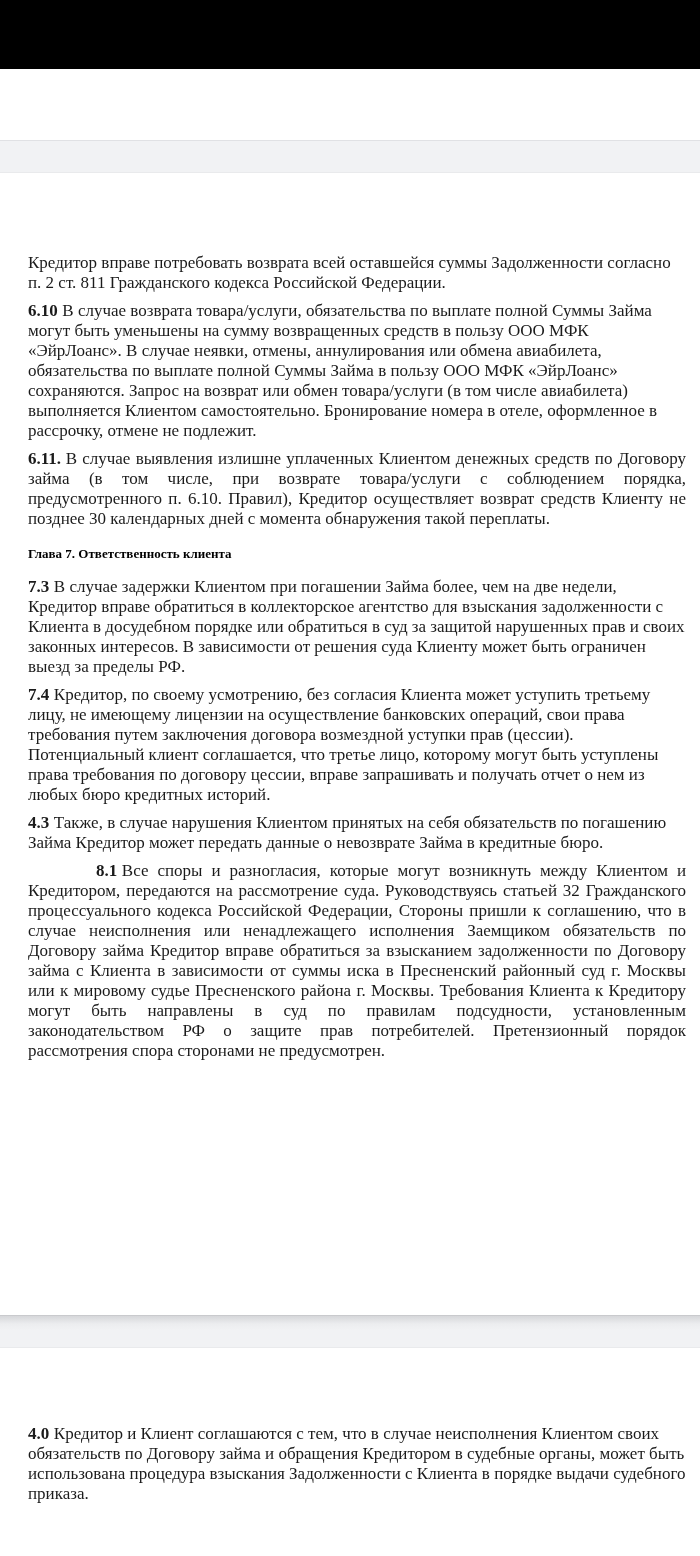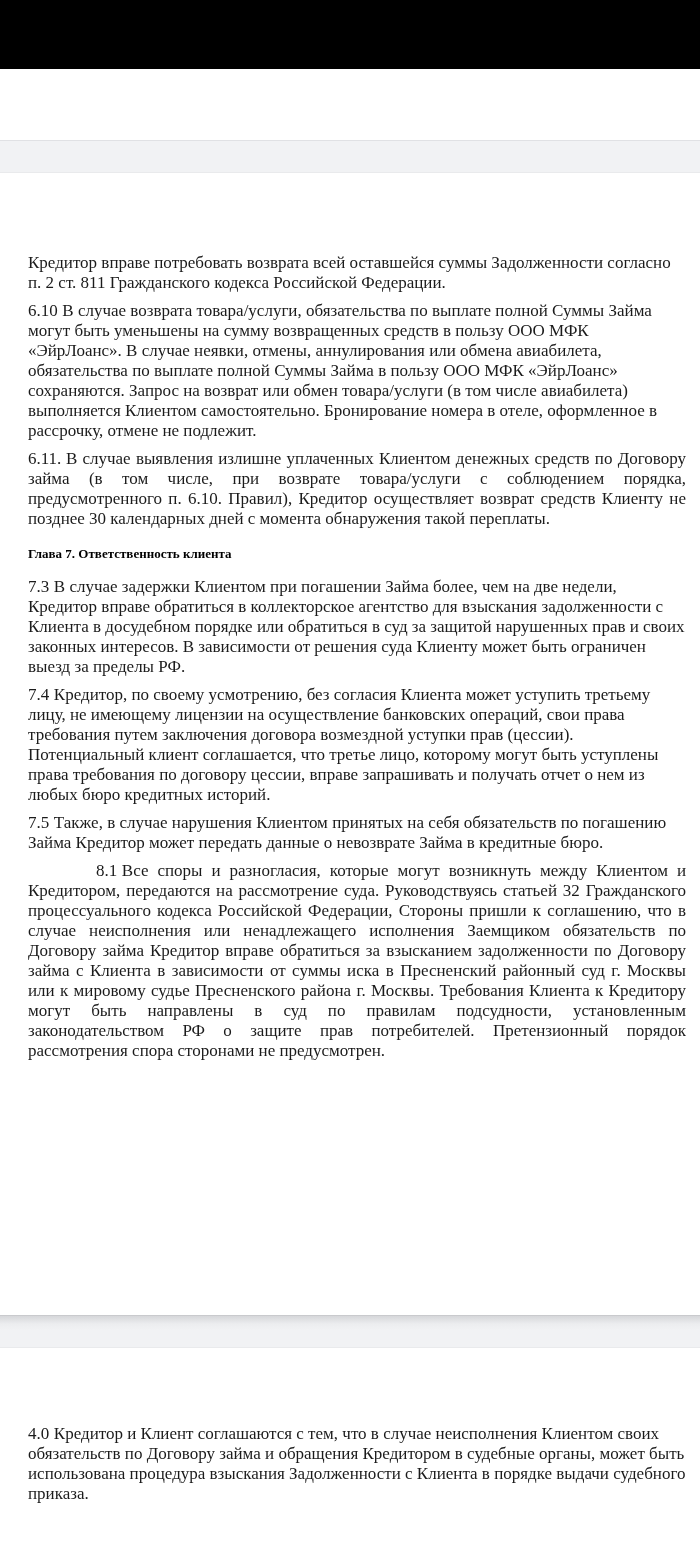--- a/index.html
+++ b/index.html
@@ -59,21 +59,21 @@
     text-align: left;
     color: #1b1b1b;
   }
   .para.j {
     text-align: justify;
   }
   .para.indent {
     text-indent: 68px;
   }
   .num {
-    font-weight: normal;
+    font-weight: bold;
     margin-right: 0.27em;
   }
   h2.chapter {
     font-size: 13px;
     line-height: 24px;
     font-weight: bold;
     color: #000000;
     margin: 13px 0 11px 0;
     font-family: "Liberation Serif", "DejaVu Serif", serif;
   }
@@ -111,21 +111,21 @@
 
       <p class="para">
         <span class="num">7.3</span><span>В случае задержки Клиентом при погашении Займа более, чем на две недели, Кредитор вправе обратиться в коллекторское агентство для взыскания задолженности с Клиента в досудебном порядке или обратиться в суд за защитой нарушенных прав и своих законных интересов. В зависимости от решения суда Клиенту может быть ограничен выезд за пределы РФ.</span>
       </p>
 
       <p class="para">
         <span class="num">7.4</span><span>Кредитор, по своему усмотрению, без согласия Клиента может уступить третьему лицу, не имеющему лицензии на осуществление банковских операций, свои права требования путем заключения договора возмездной уступки прав (цессии). Потенциальный клиент соглашается, что третье лицо, которому могут быть уступлены права требования по договору цессии, вправе запрашивать и получать отчет о нем из любых бюро кредитных историй.</span>
       </p>
 
       <p class="para">
-        <span class="num">7.5</span><span>Также, в случае нарушения Клиентом принятых на себя обязательств по погашению Займа Кредитор может передать данные о невозврате Займа в кредитные бюро.</span>
+        <span class="num">4.3</span><span>Также, в случае нарушения Клиентом принятых на себя обязательств по погашению Займа Кредитор может передать данные о невозврате Займа в кредитные бюро.</span>
       </p>
 
 
       <p class="para j indent">
         <span class="num">8.1</span><span>Все споры и разногласия, которые могут возникнуть между Клиентом и Кредитором, передаются на рассмотрение суда. Руководствуясь статьей 32 Гражданского процессуального кодекса Российской Федерации, Стороны пришли к соглашению, что в случае неисполнения или ненадлежащего исполнения Заемщиком обязательств по Договору займа Кредитор вправе обратиться за взысканием задолженности по Договору займа с Клиента в зависимости от суммы иска в Пресненский районный суд г. Москвы или к мировому судье Пресненского района г. Москвы. Требования Клиента к Кредитору могут быть направлены в суд по правилам подсудности, установленным законодательством РФ о защите прав потребителей. Претензионный порядок рассмотрения спора сторонами не предусмотрен.</span>
       </p>
 
     </div>
 
     <div class="page-separator shadow-top"></div>

